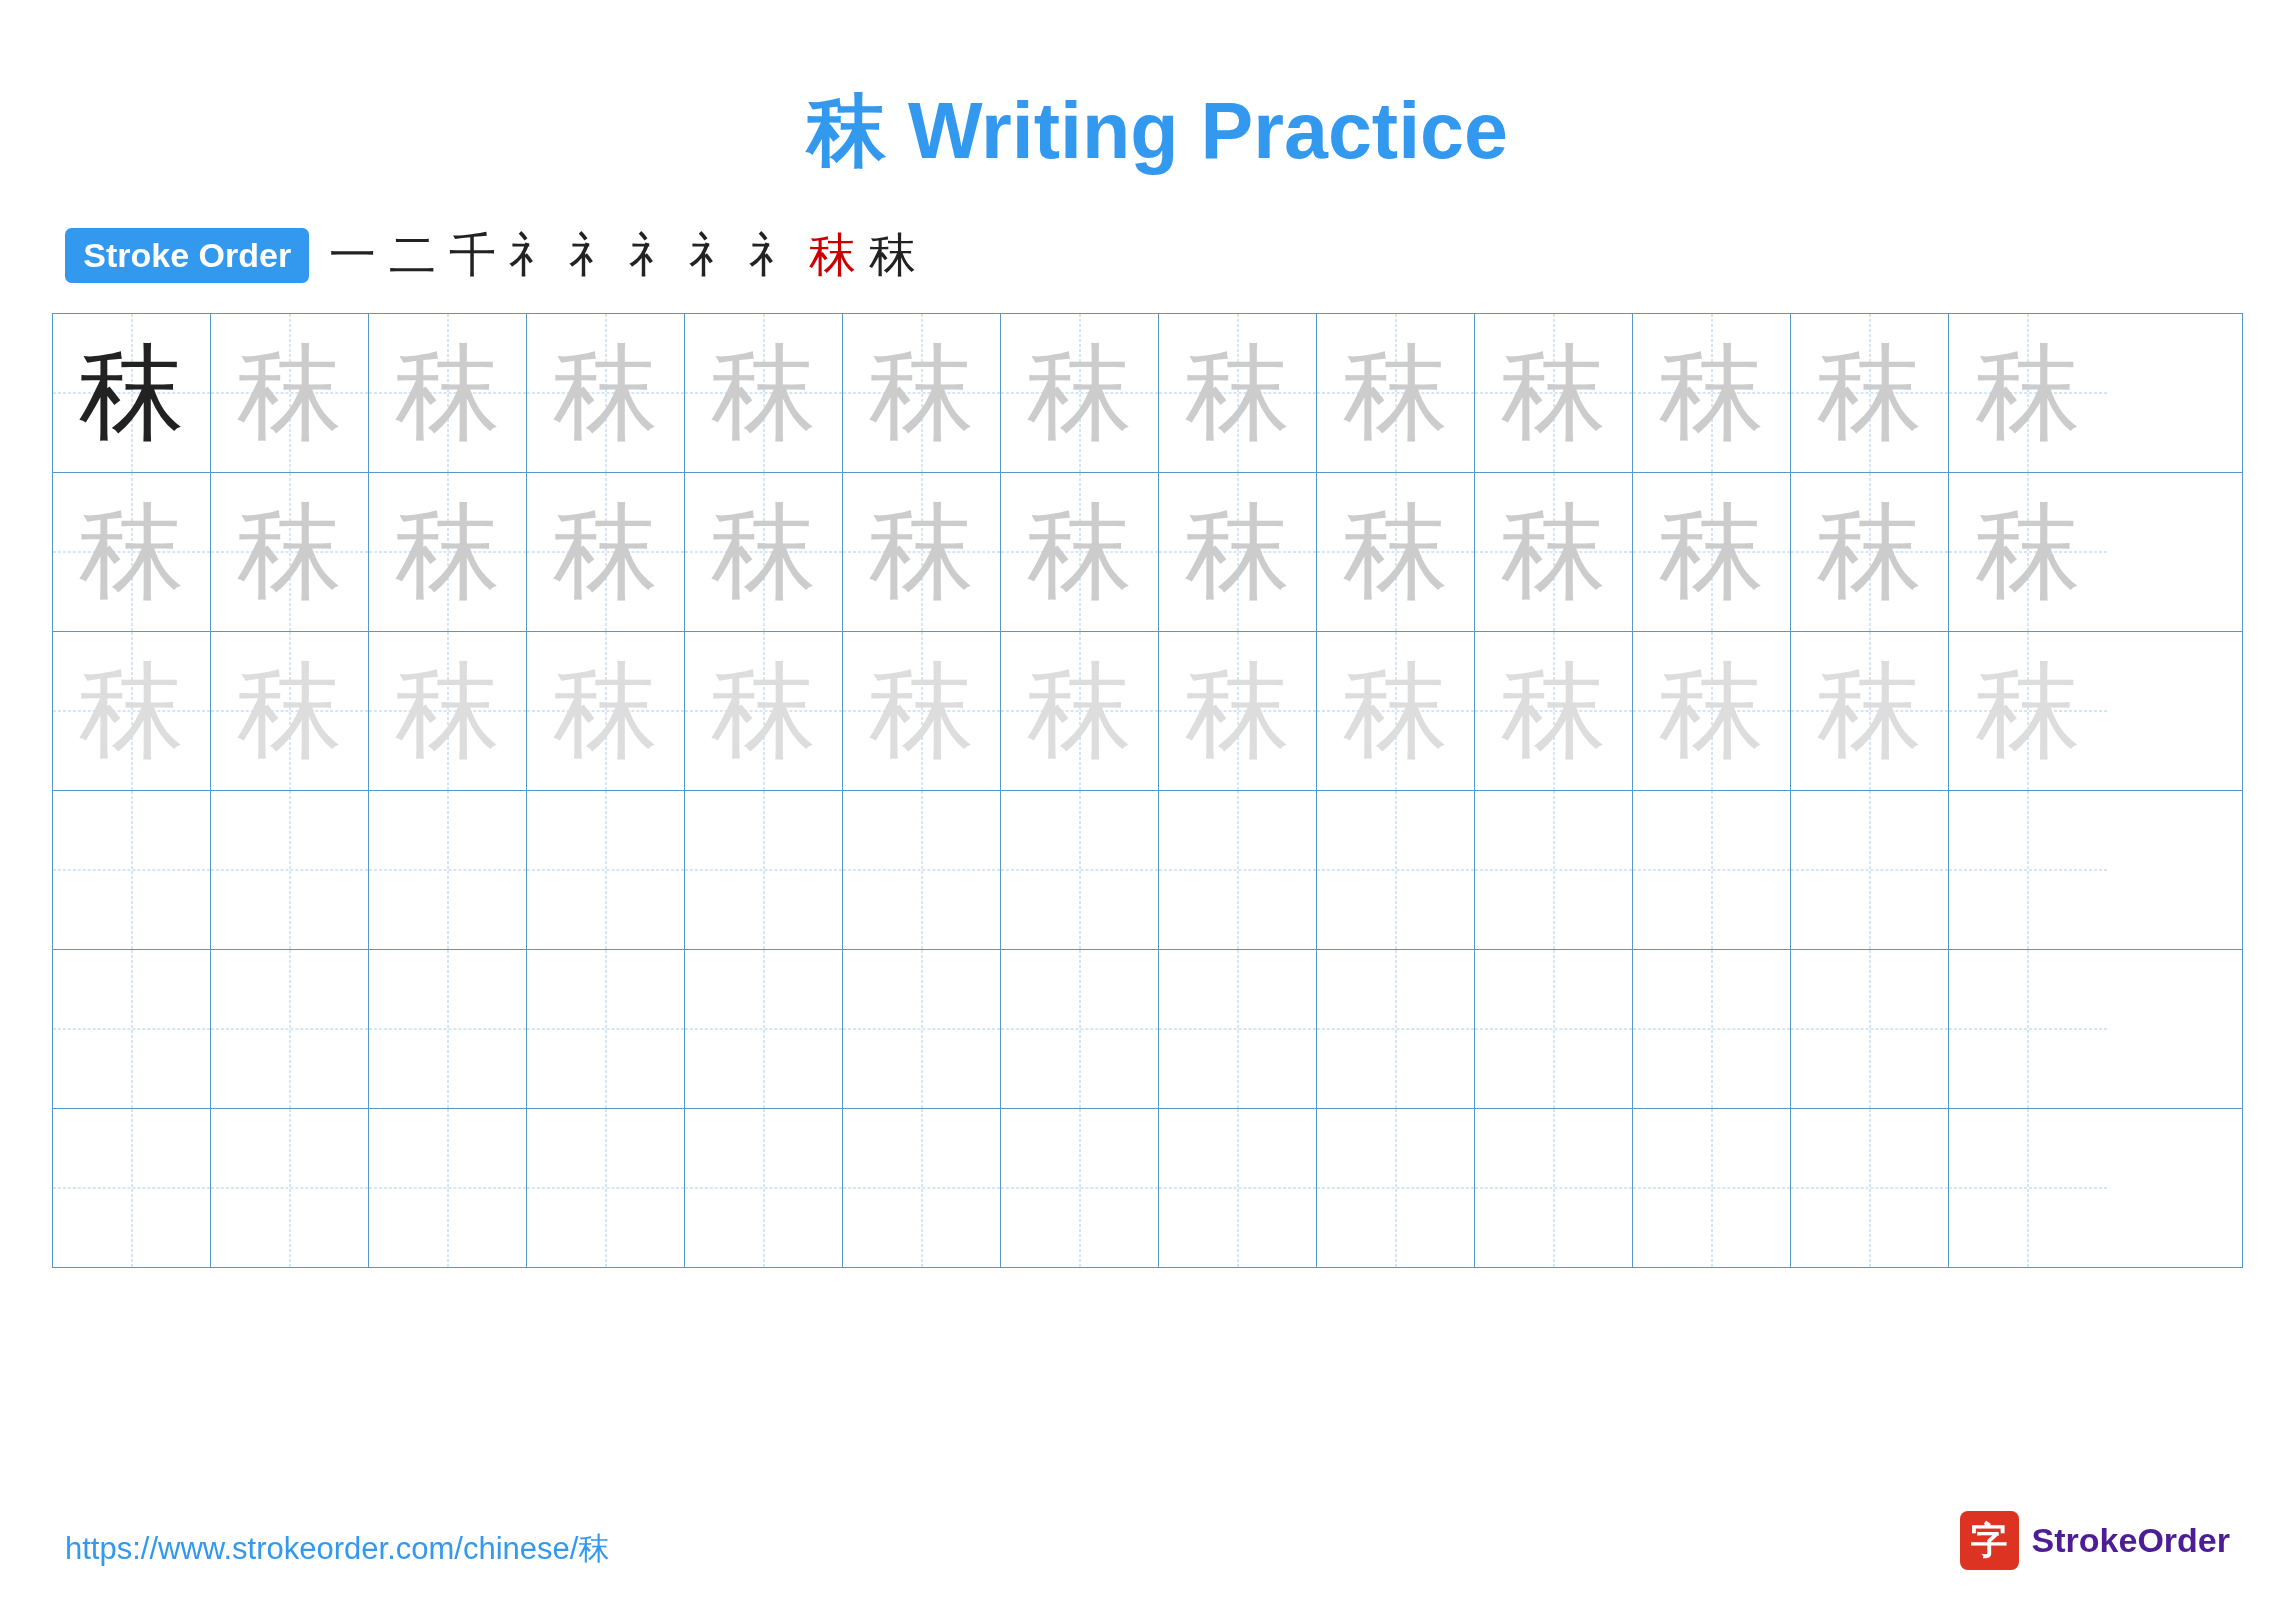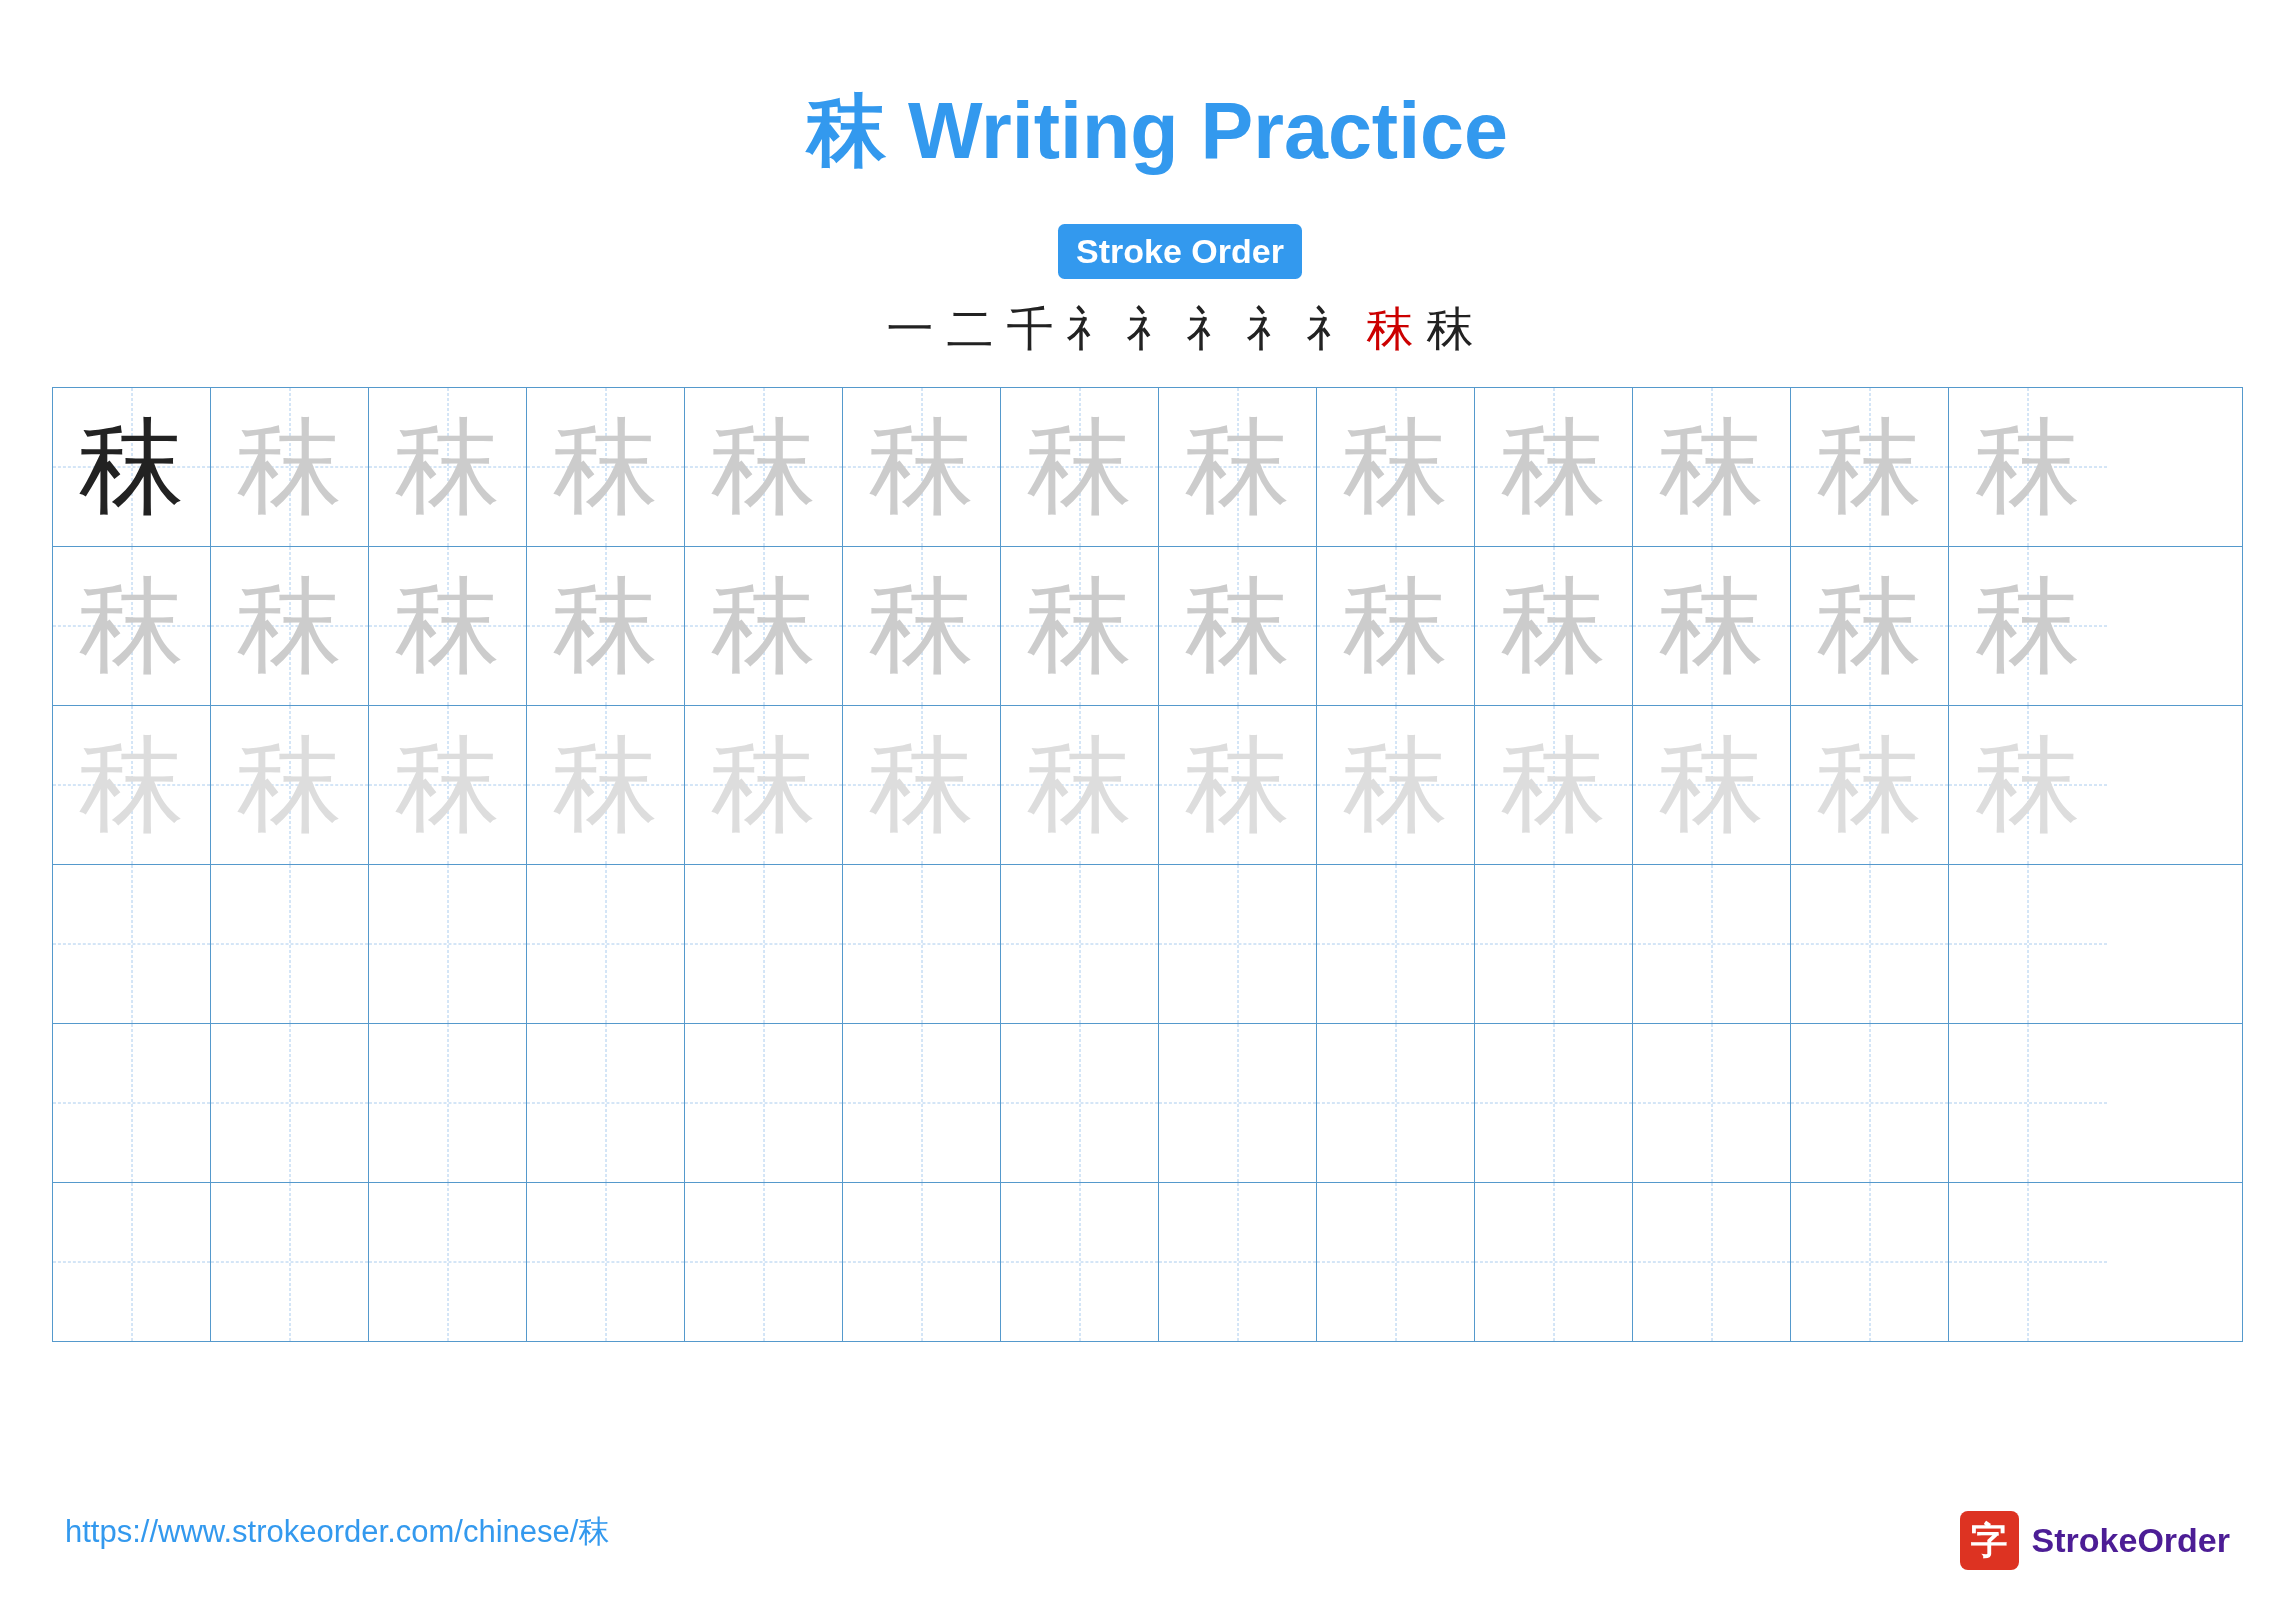--- a/index.html
+++ b/index.html
@@ -23,21 +23,20 @@
       color: #3399ee;
       font-weight: bold;
     }
 
     .stroke-order-section {
       display: flex;
       align-items: center;
       margin-left: 65px;
       margin-bottom: 26px;
       gap: 19.6px;
-      flex-direction: column;
     }
     .stroke-order-badge {
       background: #3399ee;
       color: white;
       font-size: 34px;
       font-weight: bold;
       padding: 7.9px 18.3px;
       border-radius: 6.5px;
       white-space: nowrap;
     }
@@ -120,21 +119,21 @@
     .cell-char.light {
       color: #dddddd;
     }
 
     .footer {
       position: absolute;
       bottom: 52px;
       left: 65px;
       right: 65px;
       display: flex;
-      align-items: flex-start;
+      align-items: flex-end;
       justify-content: space-between;
     }
     .footer-url {
       font-size: 31px;
       color: #3399ee;
     }
     .footer-brand {
       display: flex;
       align-items: center;
       gap: 13px;

